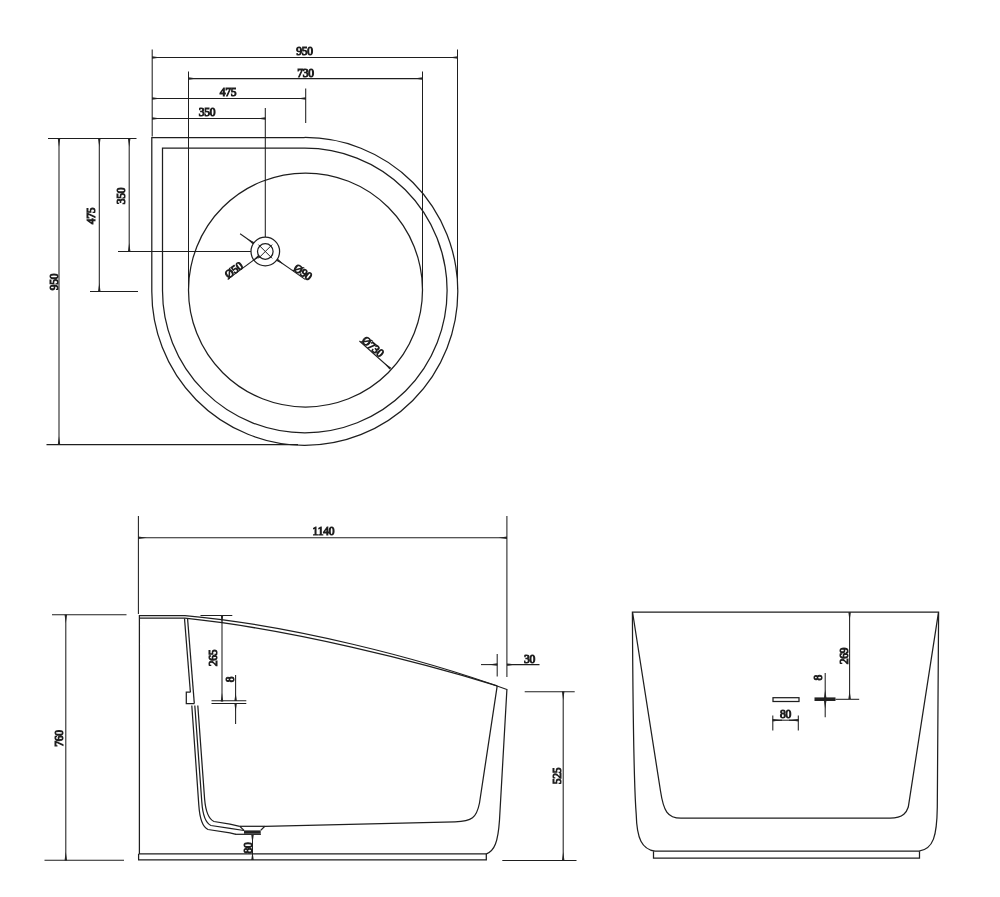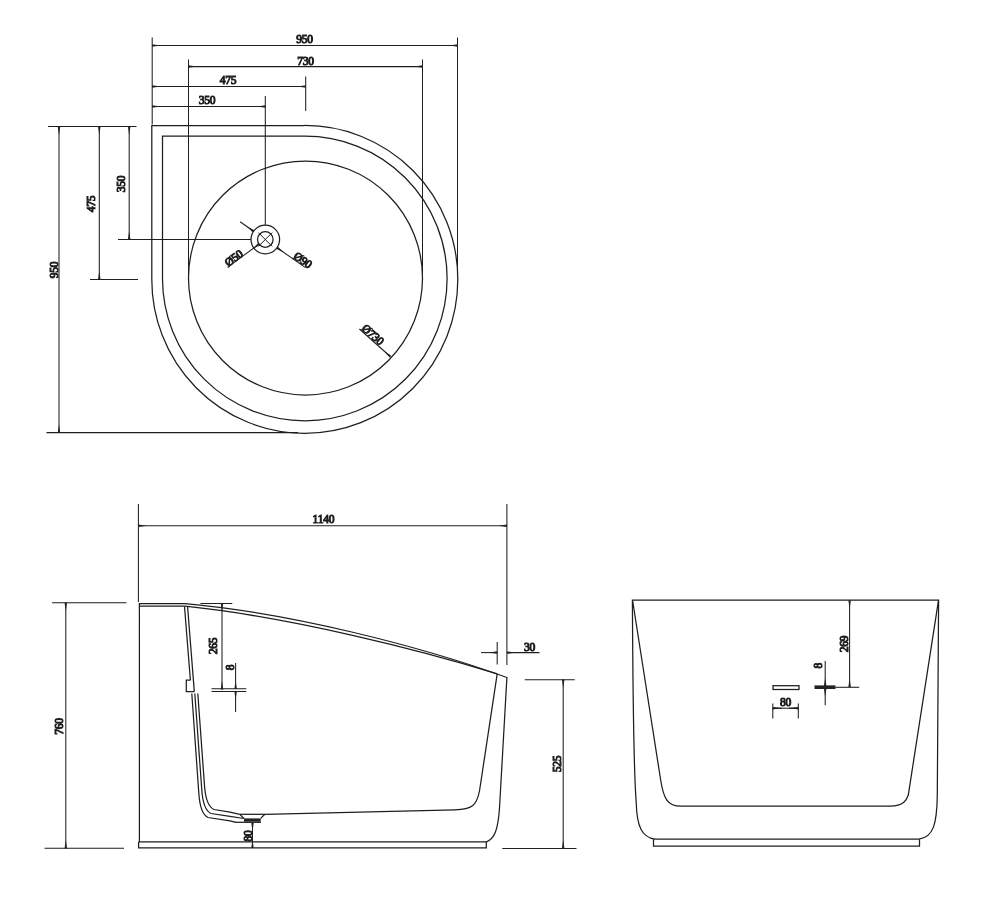--- a/index.html
+++ b/index.html
@@ -1,16 +1,16 @@
 <!DOCTYPE html>
 <html><head>
 <meta charset="utf-8">
 <style>
   html,body{margin:0;padding:0;background:#ffffff;}
-  .sheet{position:relative;width:1000px;height:872px;background:#ffffff;overflow:hidden;}
+  .sheet{position:relative;width:1000px;height:872px;background:#ffffff;overflow:hidden;margin-top:12px;}
   svg{position:absolute;left:0;top:0;transform:translateZ(0);}
   text{font-family:"Liberation Serif", serif;font-size:11.5px;fill:#383838;letter-spacing:-0.2px;-webkit-font-smoothing:antialiased;}
 </style>
 </head>
 <body>
 <div class="sheet">
 <svg width="1000" height="897" viewBox="0 0 1000 897">
 <defs>
 <marker id="ar" markerWidth="9" markerHeight="5" refX="8.6" refY="2.5" orient="auto-start-reverse" markerUnits="userSpaceOnUse">
   <path d="M0.2,2.5 L8.7,1.25 L8.7,3.75 Z" fill="#222" stroke="none"></path>

